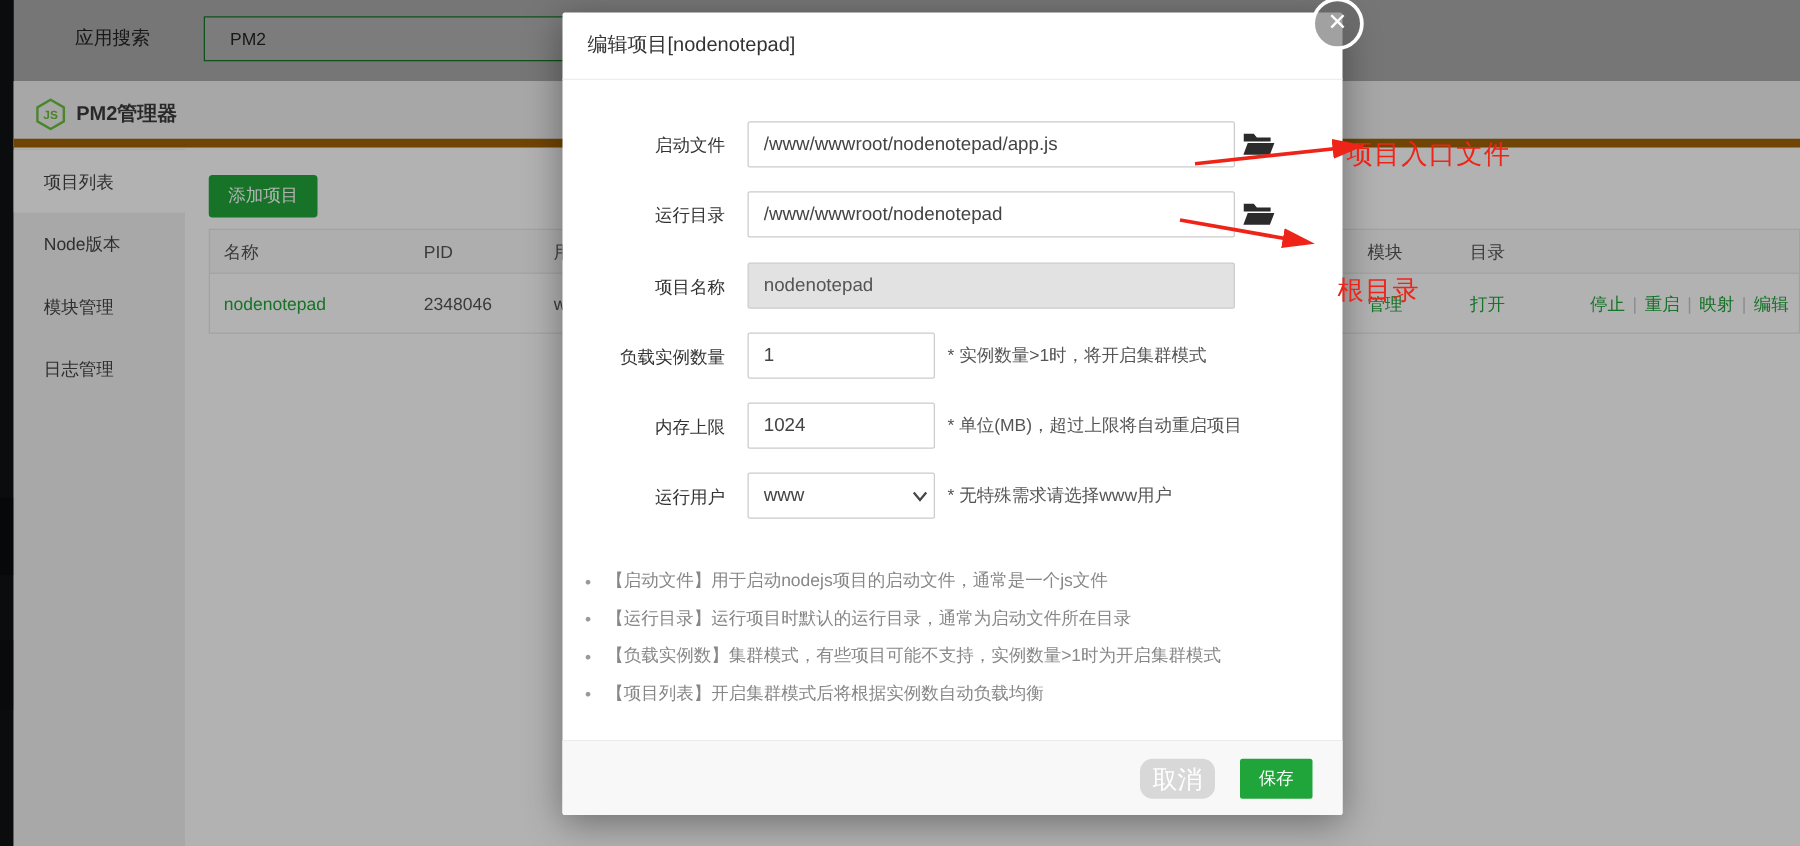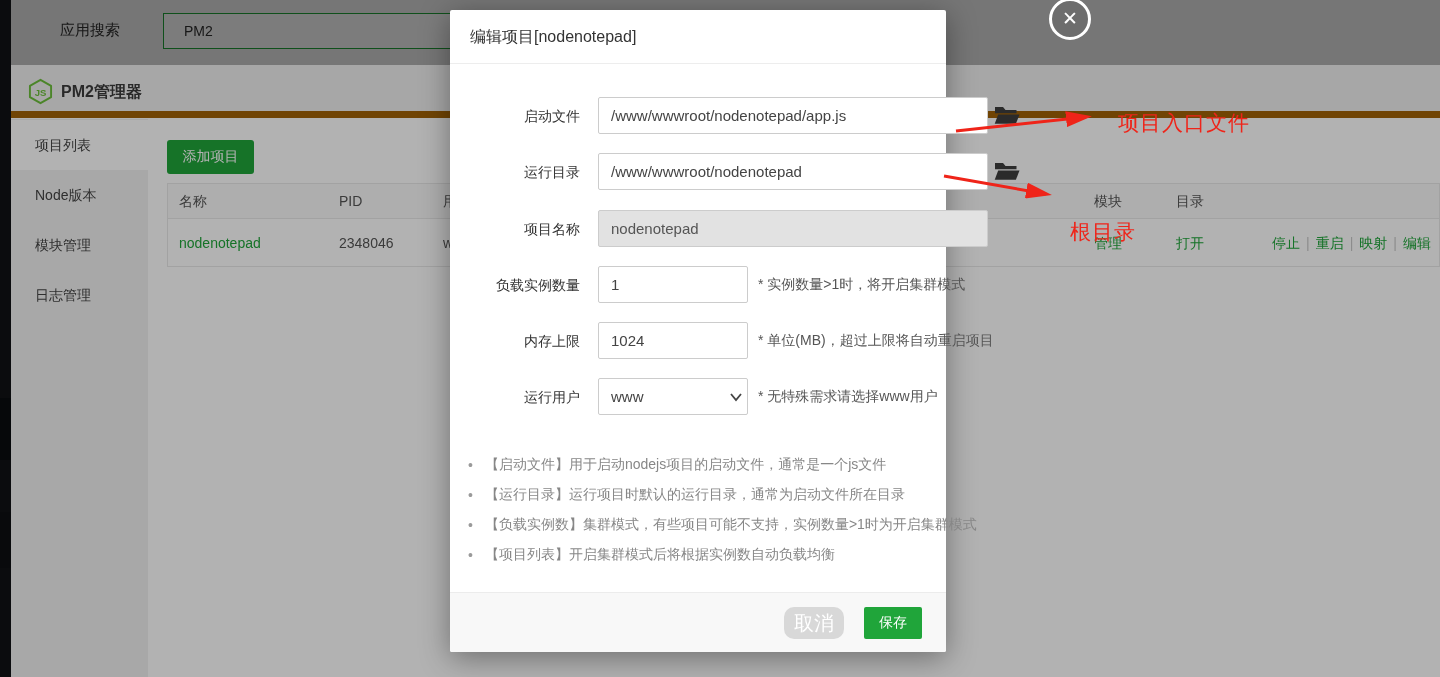--- a/index.html
+++ b/index.html
@@ -41,21 +41,21 @@
   .tbl-head span, .tbl-row > span { position:absolute; top:0; line-height:35px; white-space:nowrap; }
   .tbl-row { position:absolute; left:0; right:0; top:36px; height:46px; font-size:14px; color:#555; }
   .tbl-row > span, .tbl-row > a { line-height:46px; }
   .c-name { left:11px; }  .c-pid { left:171px; }  .c-user { left:275px; }
   .c-module { left:926px; } .c-dir { left:1008px; }
   .green-link { color:#20a53a; text-decoration:none; cursor:pointer; }
   .row-actions { position:absolute; right:8px; top:0; line-height:46px; white-space:nowrap; }
   .row-actions .sep { color:#c9c9c9; margin:0 6px; }
 
   
-  #modal { position:absolute; left:450px; top:10px; width:496px; height:642px; background:#fff;
+  #modal { position:absolute; left:450px; top:10px; width:624px; height:642px; background:#fff;
            z-index:5; border-radius:2px; box-shadow:0 6px 30px rgba(0,0,0,0.38); }
   .m-title { position:absolute; left:0; right:0; top:0; height:54px; line-height:54px;
              padding-left:20px; font-size:16px; color:#333; border-bottom:1px solid #ededed; }
   .f-label { position:absolute; left:10px; width:120px; text-align:right; font-size:14px; color:#333; }
   .f-input { position:absolute; left:148px; height:37px; border:1px solid #ccc; border-radius:2px;
              background:#fff; font-size:15px; color:#444; padding:0 10px 0 12px; outline:none;
              font-family:inherit; }
   .f-input.path { width:390px; }
   .f-input.small { width:150px; }
   .f-input:disabled { background:#e2e2e2; color:#555; border-color:#ccc; }
@@ -78,21 +78,21 @@
 
   
   #close-btn { position:absolute; left:1049px; top:-2px; width:42px; height:42px; z-index:6;
                border:3px solid #fff; border-radius:50%; background:rgba(104,104,104,0.62);
                color:#fff; font-size:19px; line-height:36px; text-align:center; cursor:pointer; }
 
   
   #annot-svg { position:absolute; inset:0; z-index:7; pointer-events:none; }
   .annot-text { position:absolute; z-index:7; font-size:21px; letter-spacing:1px; color:#ef2419;
                 pointer-events:none; white-space:nowrap; }
-  #annot-entry { left:1118px; top:109px; }
+  #annot-entry { left:1077px; top:109px; }
   #annot-root  { left:1070px; top:181px;margin-top:37px; }
 </style>
 </head>
 <body>
 
 <div id="base">
   <div class="dark-strip">
     <div class="blk1"></div>
     <div class="blk2"></div>
   </div>

